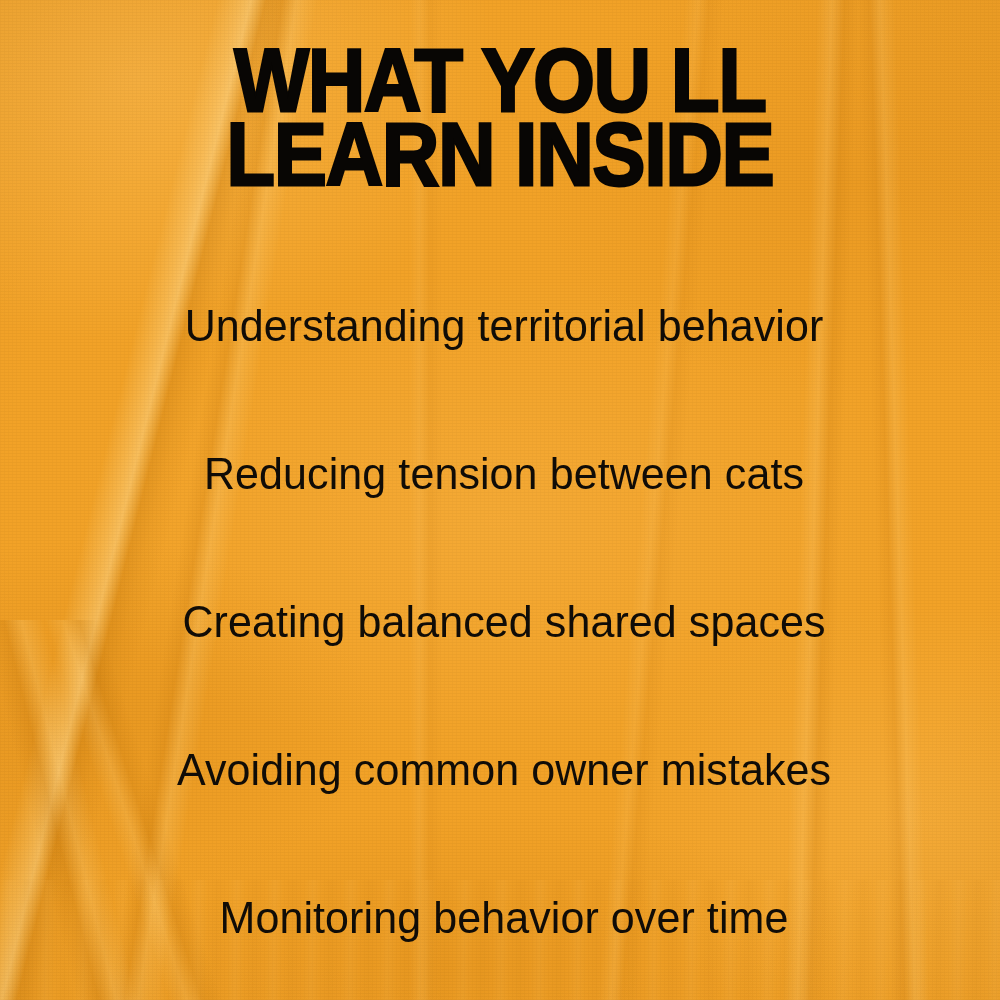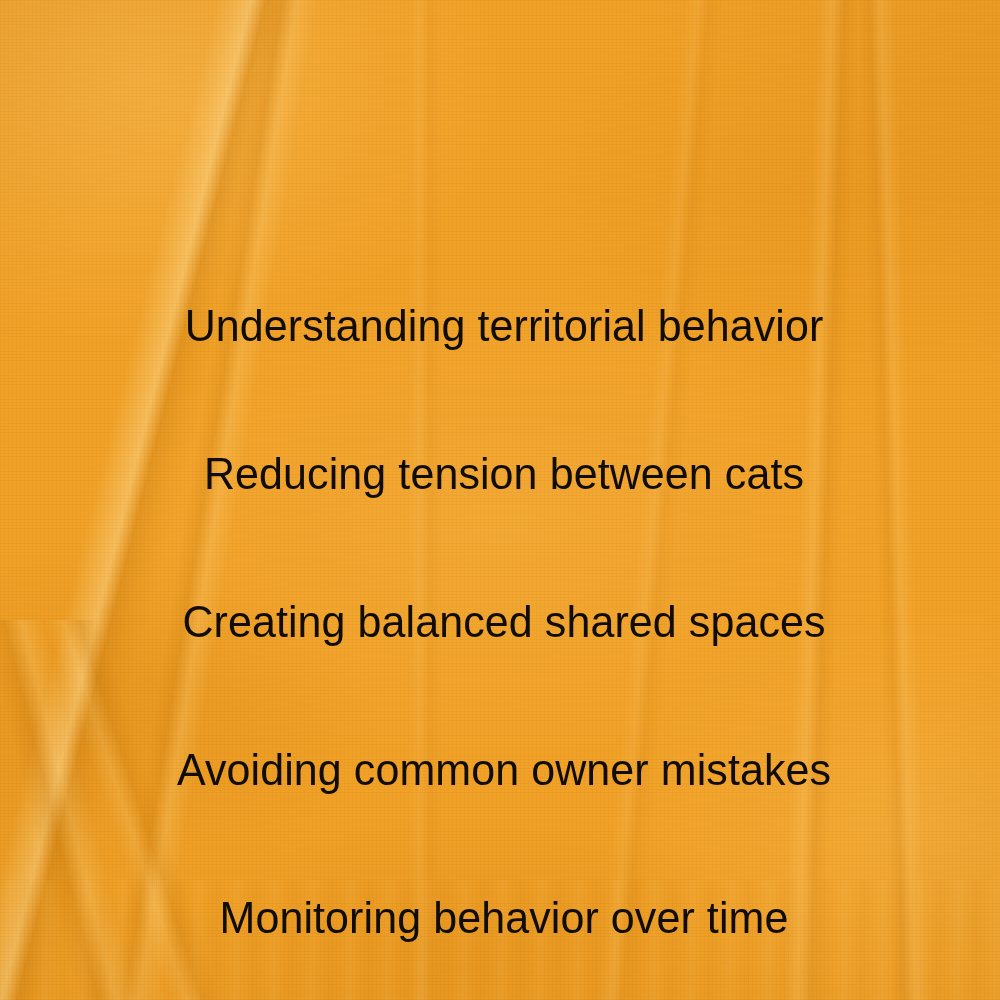--- a/index.html
+++ b/index.html
@@ -178,20 +178,24 @@
   <div class="tex tex-fold-a"></div>
   <div class="tex tex-fold-b"></div>
   <div class="tex tex-vert"></div>
   <div class="tex tex-fold-lower"></div>
   <div class="tex tex-striate"></div>
   <div class="tex tex-grain"></div>
   <div class="tex tex-vig"></div>
 
   <div class="content">
 
+    <div class="headline">
+      <span class="hl-line l1" style="color: rgb(8, 6, 4); -webkit-text-stroke-color: rgb(8, 6, 4);">WHAT YOU LL</span>
+      <span class="hl-line l2" style="color: rgb(8, 6, 4); -webkit-text-stroke-color: rgb(8, 6, 4);">LEARN INSIDE</span>
+    </div>
 
     <div class="bullets">
       <span class="bullet">Understanding territorial behavior</span>
       <span class="bullet">Reducing tension between cats</span>
       <span class="bullet">Creating balanced shared spaces</span>
       <span class="bullet">Avoiding common owner mistakes</span>
       <span class="bullet">Monitoring behavior over time</span>
     </div>
 
   </div>

